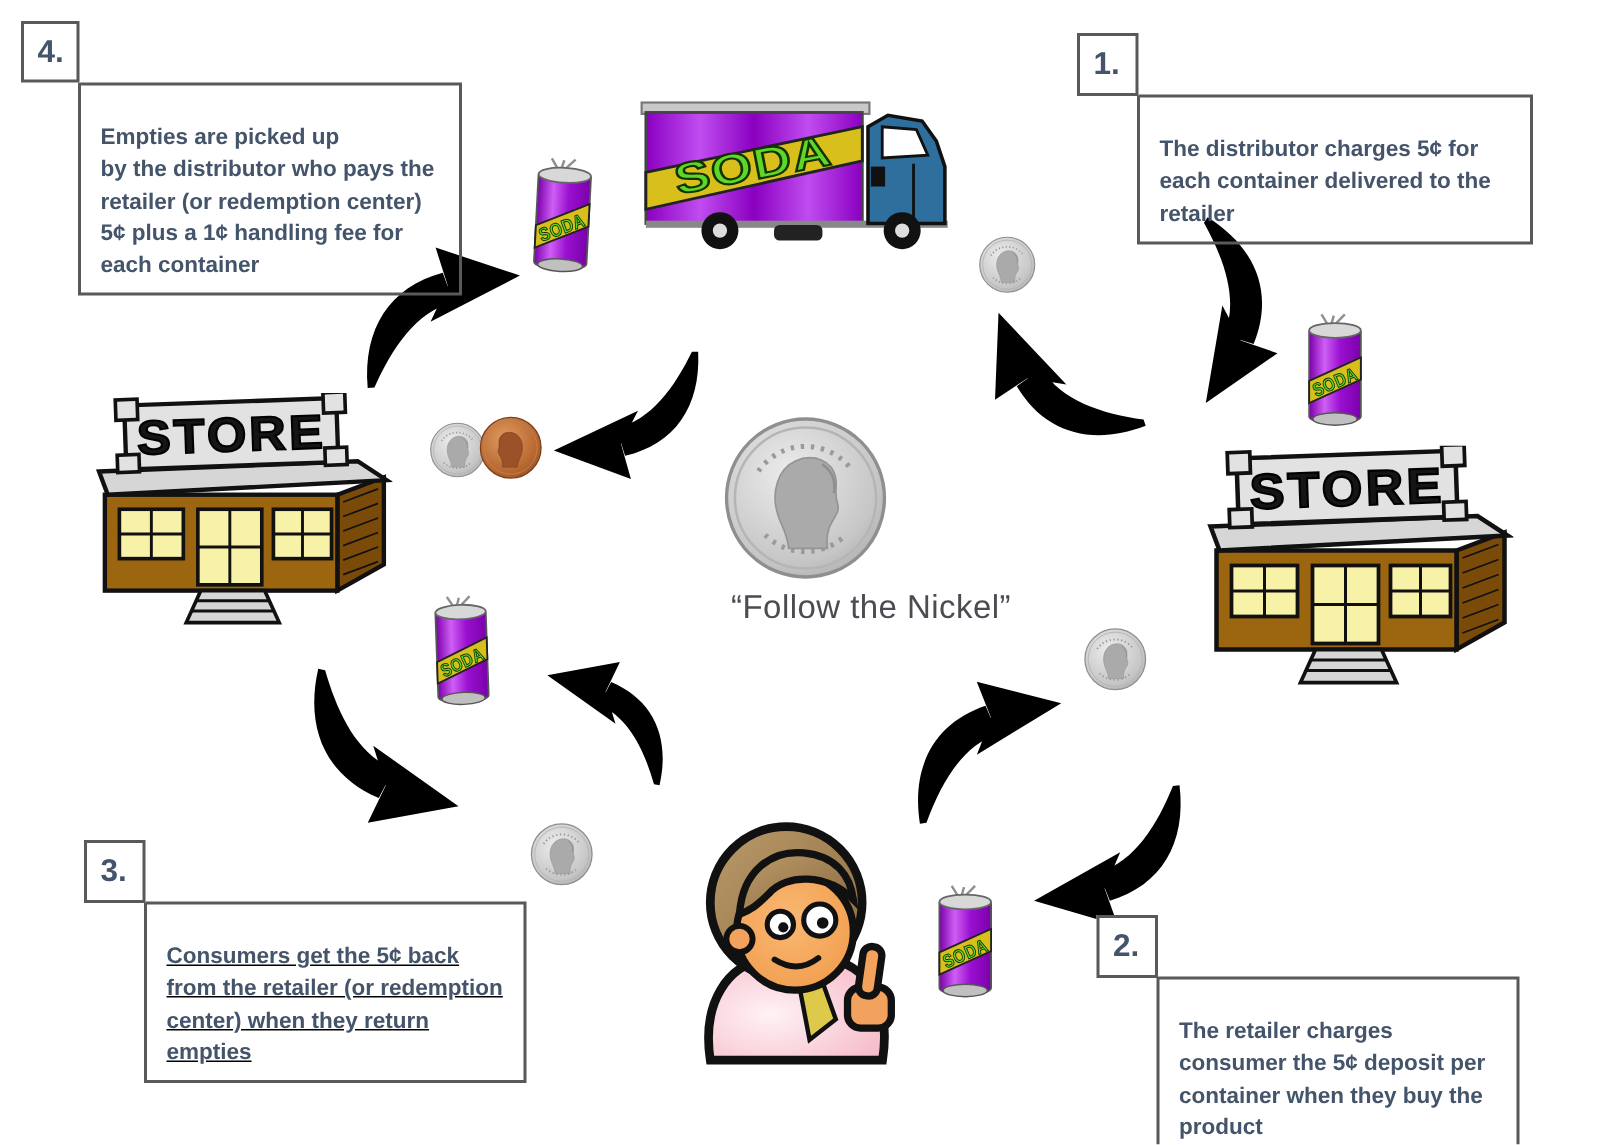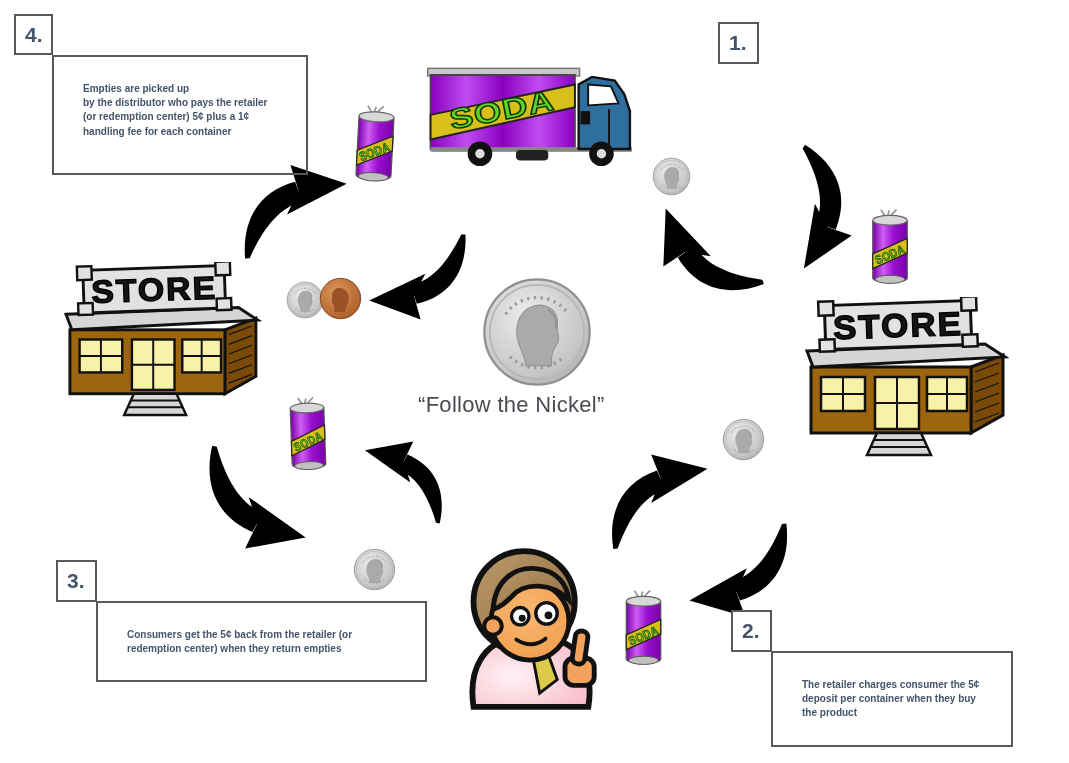--- a/index.html
+++ b/index.html
@@ -11,25 +11,25 @@
   
   .num-box{
     border:2px solid #595959;background:#ffffff;color:#44546a;
     font-weight:700;font-size:21px;display:flex;align-items:center;
     padding-left:9px;box-sizing:border-box;z-index:6;
   }
   .step-box{
     border:2px solid #595959;background:transparent;box-sizing:border-box;z-index:5;
   }
   .step-box p{
-    margin:16px;padding:9px 10px 8px 13px;color:#44546a;
-    font-weight:700;font-size:10px;line-height:1.42;white-space:pre-line;
+    margin:0;padding:24px 10px 8px 13px;color:#44546a;
+    font-weight:700;font-size:15px;line-height:1.42;white-space:pre-line;
   }
   .caption{
-    color:#4b4b52;font-size:22px;text-align:left;z-index:4;letter-spacing:.3px;
+    color:#4b4b52;font-size:22px;text-align:right;z-index:4;letter-spacing:.3px;
   }
   .art svg{display:block;width:100%;height:100%;}
   .arrow{z-index:2;}
   .coin,.can{z-index:3;}
   .defs-holder{position:absolute;width:0;height:0;overflow:hidden;}
 </style>
 </head>
 <body>
 
 <div class="canvas">
@@ -165,25 +165,28 @@
     <span>4.</span>
   </div>
   <div class="abs step-box" style="left:52px;top:55px;width:256px;min-height:120px;">
     <p>Empties are picked up
 by the distributor who pays the retailer (or redemption center) 5¢ plus a 1¢ handling fee for each container</p>
   </div>
 
   <div class="abs num-box" style="left:718px;top:22px;width:41px;height:42px;">
     <span>1.</span>
   </div>
+  <div class="abs step-box" style="left:758px;top:63px;width:264px;min-height:79px;">
+    <p>The distributor charges 5¢ for each container delivered to the retailer</p>
+  </div>
 
   <div class="abs num-box" style="left:56px;top:560px;width:41px;height:42px;">
     <span>3.</span>
   </div>
-  <div class="abs step-box" style="left:96px;top:601px;width:331px;min-height:80px;">
+  <div class="abs step-box" style="left:96px;top:601px;width:255px;min-height:80px;text-decoration:underline;">
     <p>Consumers get the 5¢ back from the retailer (or redemption center) when they return empties</p>
   </div>
 
   <div class="abs num-box" style="left:731px;top:610px;width:41px;height:42px;">
     <span>2.</span>
   </div>
   <div class="abs step-box" style="left:771px;top:651px;width:242px;min-height:81px;">
     <p>The retailer charges consumer the 5¢ deposit per container when they buy the product</p>
   </div>
 

